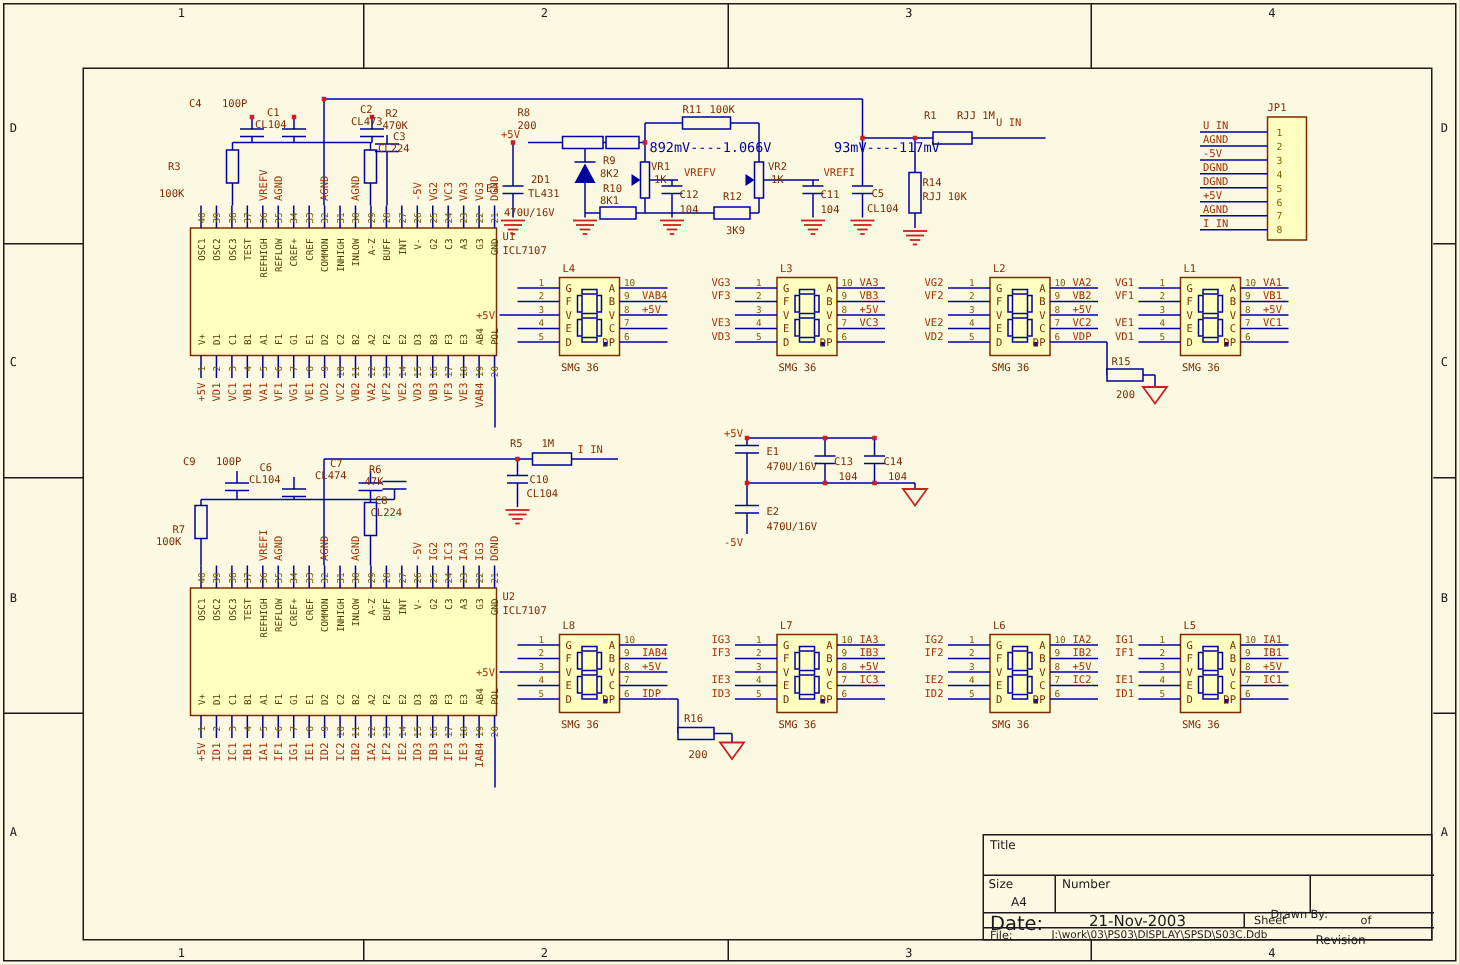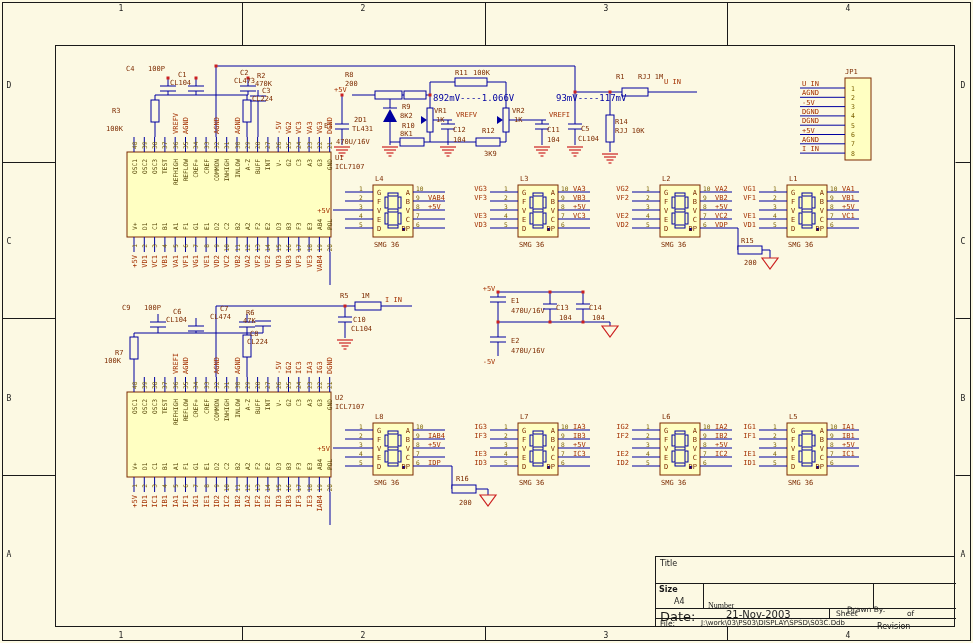--- a/index.html
+++ b/index.html
@@ -1146,23 +1146,23 @@
   </svg>
 
   <div id="titleblock">
     <div class="tb-line" style="left:0;top:26px;width:300px;height:1px;"></div>
     <div class="tb-line" style="left:0;top:51px;width:300px;height:1px;"></div>
     <div class="tb-line" style="left:0;top:61px;width:300px;height:1px;"></div>
     <div class="tb-line" style="left:47px;top:27px;width:1px;height:24px;"></div>
     <div class="tb-line" style="left:217px;top:27px;width:1px;height:24px;"></div>
     <div class="tb-line" style="left:173px;top:52px;width:1px;height:9px;"></div>
     <div class="cell" style="left:4px;top:2px;">Title</div>
-    <div class="cell" style="left:3px;top:28px;font-weight:bold;">Size</div>
+    <div class="cell" style="left:3px;top:28px;">Size</div>
     <div class="cell" style="left:18px;top:40px;">A4</div>
-    <div class="cell" style="left:52px;top:44px;font-family:Liberation Serif, serif;">Number</div>
+    <div class="cell" style="left:52px;top:28px;">Number</div>
     <div class="cell" style="left:221px;top:28px;margin-top:37px;">Revision</div>
     <div class="cell" style="left:4px;top:52px;font-size:13px;">Date:</div>
     <div class="cell" style="left:70px;top:52px;font-size:10px;">21-Nov-2003</div>
     <div class="cell" style="left:180px;top:52px;font-size:7.5px;">Sheet</div>
     <div class="cell" style="left:207px;top:52px;font-size:7.5px;padding-left:44px;">of</div>
     <div class="cell" style="left:4px;top:62px;font-size:7.5px;">File:</div>
     <div class="cell" style="left:45px;top:62px;font-size:7px;white-space:nowrap;">J:\work\03\PS03\DISPLAY\SPSD\S03C.Ddb</div>
     <div class="cell" style="left:191px;top:48px;font-size:7.5px;">Drawn By:</div>
   </div>
 </div>

